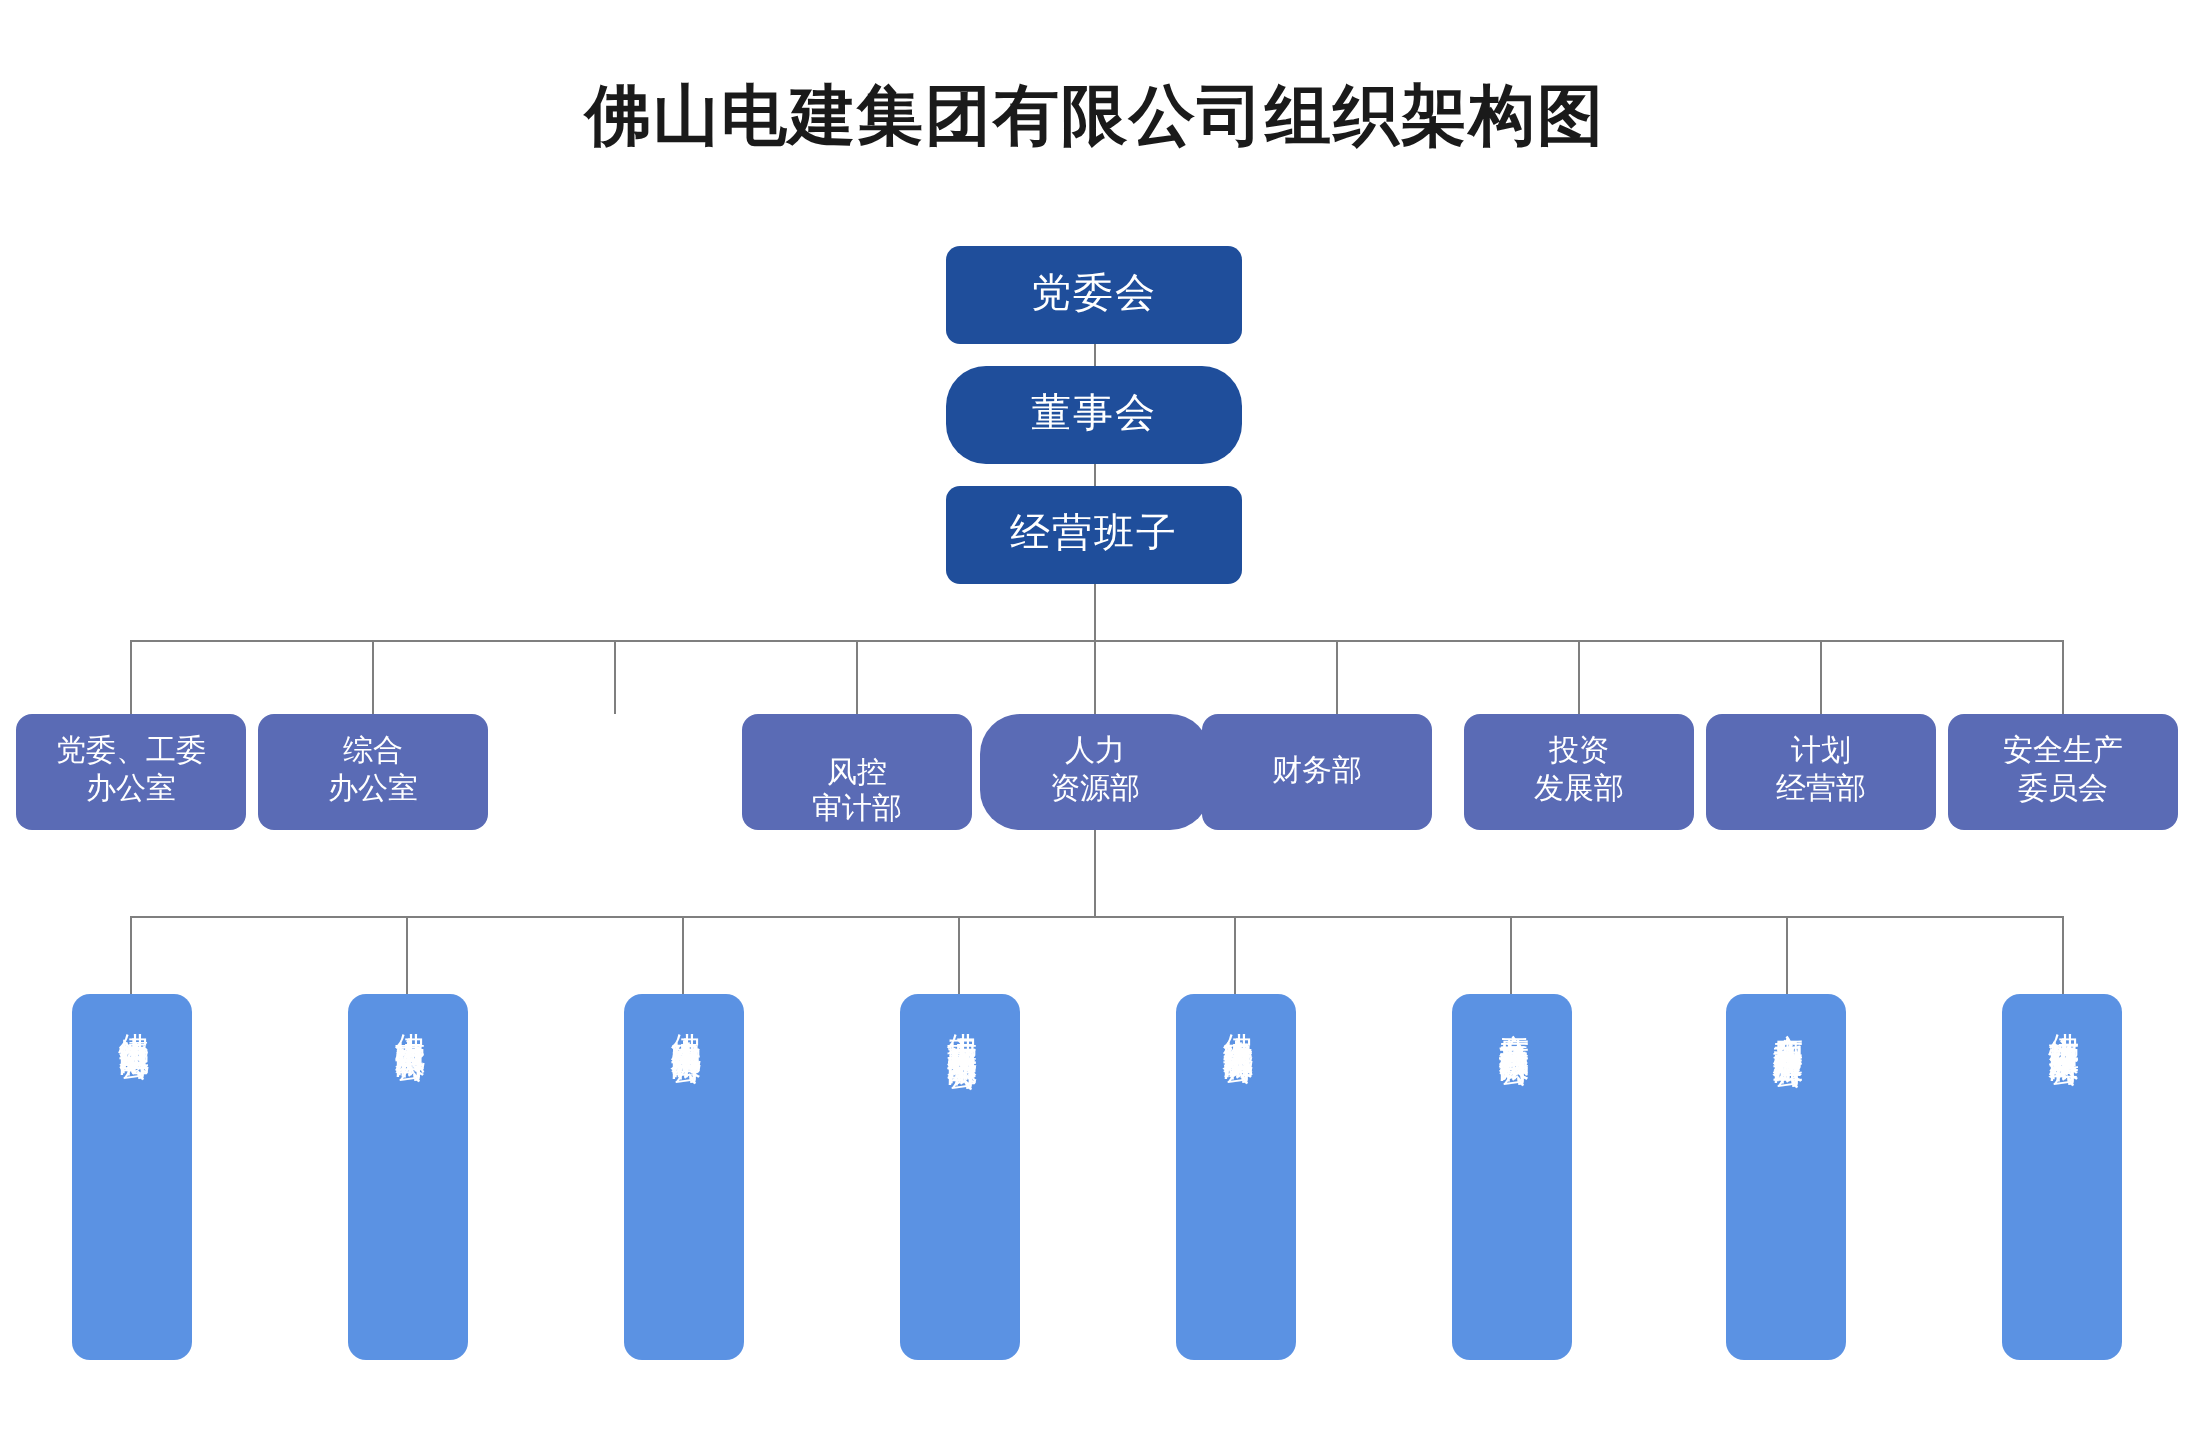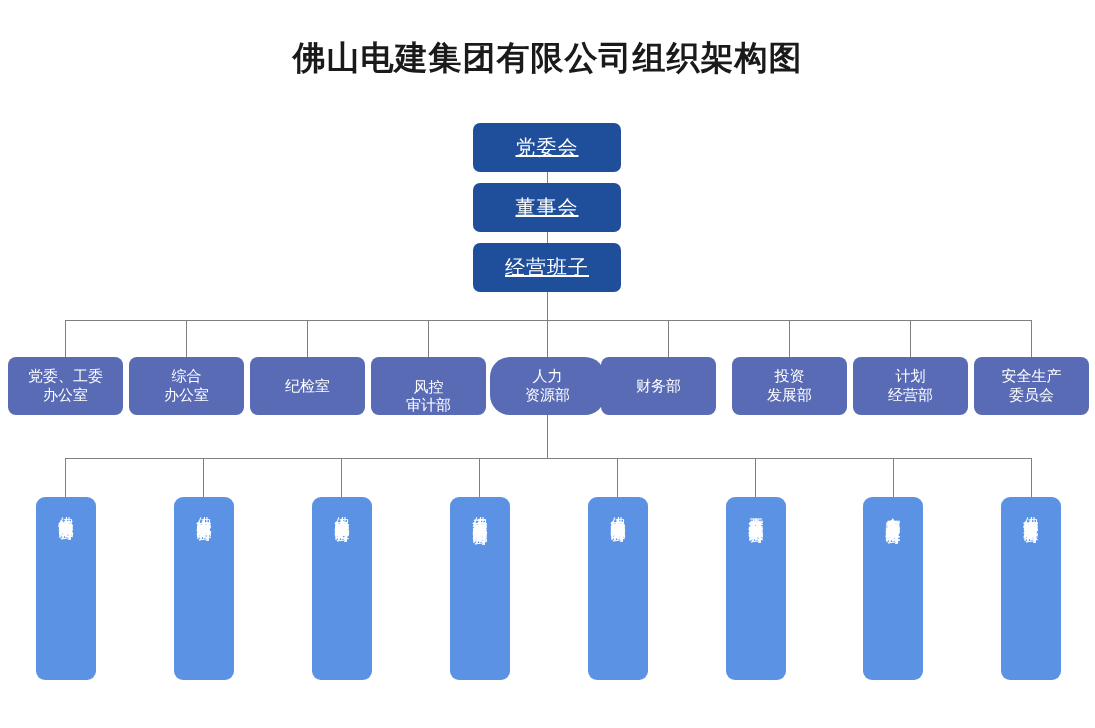--- a/index.html
+++ b/index.html
@@ -58,21 +58,20 @@
   }
 
   
   .node.exec {
     background: #1F4E9B;
     width: 148px;
     height: 49px;
     left: 473px;
     font-size: 20px;
     letter-spacing: 1px;
-    text-decoration: underline;
   }
 
   
   .node.dept {
     background: #5A6BB5;
     width: 115px;
     height: 58px;
     top: 357px;
     font-size: 15px;
     border-radius: 8px;
@@ -109,21 +108,21 @@
 <div id="chart-root">
 
   <div class="chart-title">佛山电建集团有限公司组织架构图</div>
 
   <div class="node exec" style="top:123px;">
     <span class="label">党委会</span>
   </div>
 
   <div class="line v" style="left:547px; top:172px; height:11px;"></div>
 
-  <div class="node exec" style="top:183px;">
+  <div class="node exec" style="top:183px;border-radius:20px;">
     <span class="label">董事会</span>
   </div>
 
   <div class="line v" style="left:547px; top:232px; height:11px;"></div>
 
   <div class="node exec" style="top:243px;">
     <span class="label">经营班子</span>
   </div>
 
   <div class="line v" style="left:547px; top:292px; height:28px;"></div>
@@ -141,23 +140,20 @@
   <div class="line v" style="left:1031px;top:320px; height:37px;"></div>
 
   <div class="node dept" style="left:8px;">
     <span class="label">党委、工委
 办公室</span>
   </div>
   <div class="node dept" style="left:129px;">
     <span class="label">综合
 办公室</span>
   </div>
-  <div class="node dept" style="left:250px;">
-    <span class="label">纪检室</span>
-  </div>
   <div class="node dept" style="left:371px;align-items:flex-end;">
     <span class="label">风控
 审计部</span>
   </div>
   <div class="node dept" style="left:490px;border-radius:20px;">
     <span class="label">人力
 资源部</span>
   </div>
   <div class="node dept" style="left:601px;">
     <span class="label">财务部</span>

